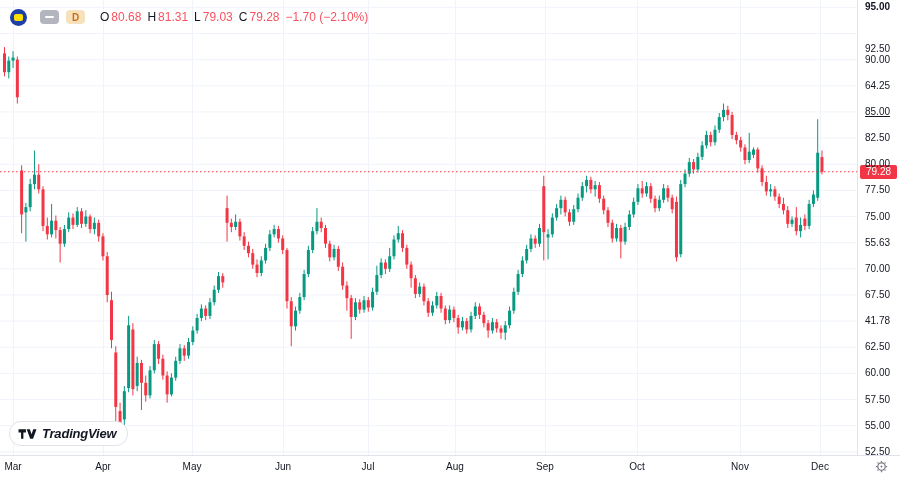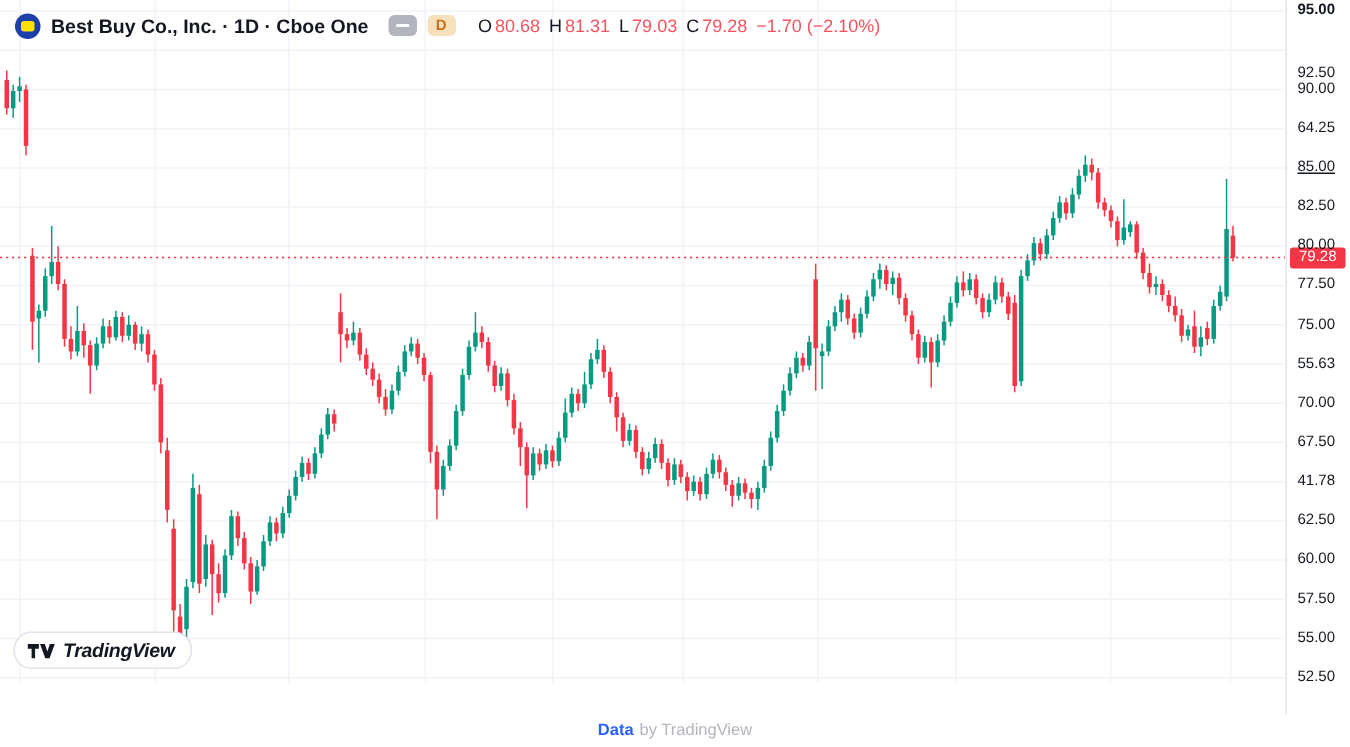--- a/index.html
+++ b/index.html
@@ -863,26 +863,44 @@
       <div class="price-tick" style="top: 263.816px;">70.00</div>
       <div class="price-tick" style="top: 289.966px;">67.50</div>
       <div class="price-tick" style="top: 316.115px;">41.78</div>
       <div class="price-tick" style="top: 342.264px;">62.50</div>
       <div class="price-tick" style="top: 368.414px;">60.00</div>
       <div class="price-tick" style="top: 394.563px;">57.50</div>
       <div class="price-tick" style="top: 420.713px;">55.00</div>
       <div class="price-tick" style="top: 446.862px;">52.50</div>
     </div>
 
+  <div class="time-axis" id="time-axis">
+    <div class="gear">
+      <svg width="15" height="15" viewBox="0 0 24 24" fill="none" stroke="currentColor" stroke-width="2">
+        <circle cx="12" cy="12" r="6"></circle>
+        <circle cx="12" cy="12" r="1.6" fill="currentColor" stroke="none"></circle>
+        <path d="M12 5V3M12 21v-2M5 12H3m18 0h-2M7.05 7.05 5.64 5.64m12.72 12.72-1.41-1.41M7.05 16.95l-1.41 1.41M18.36 5.64l-1.41 1.41"></path>
+      </svg>
+    </div>
+  <div class="month-label" style="left: 13px;">Mar</div>
+      <div class="month-label" style="left: 103px;">Apr</div>
+      <div class="month-label" style="left: 192px;">May</div>
+      <div class="month-label" style="left: 283px;">Jun</div>
+      <div class="month-label" style="left: 368px;">Jul</div>
+      <div class="month-label" style="left: 455px;">Aug</div>
+      <div class="month-label" style="left: 545px;">Sep</div>
+      <div class="month-label" style="left: 637px;">Oct</div>
+      <div class="month-label" style="left: 740px;">Nov</div>
+      <div class="month-label" style="left: 820px;">Dec</div>
+    </div>
 
   <div class="header">
     <span class="bb-logo">
         <span class="bb-tag"></span>
       </span>
-    <span class="sym-title">Best Buy Co., Inc. · 1D · Cboe One</span>
     <span class="pill-dash">
         <i></i>
       </span>
     <span class="pill-d">D</span>
     <span class="ohlc">
       <span class="pair">
           <span class="lbl">O</span>
           <span class="val">80.68</span>
         </span>
       <span class="pair">
@@ -902,18 +920,14 @@
   </div>
 
   <div class="tv-pill">
     <svg width="19" height="12" viewBox="0 0 36 20" fill="#131722">
       <path d="M1 1h14v6h-4.8v12H5.8V7H1z"></path>
       <path d="M16.5 1h6l3.2 9.5L28.9 1h6.2l-6.6 18h-5.4z"></path>
     </svg>
     <span class="tv-name">TradingView</span>
   </div>
 
-  <div class="footer">
-    <span class="data-link">Data</span>
-    <span class="by-text">by TradingView</span>
-  </div>
 
 </div>
 
 </body></html>

